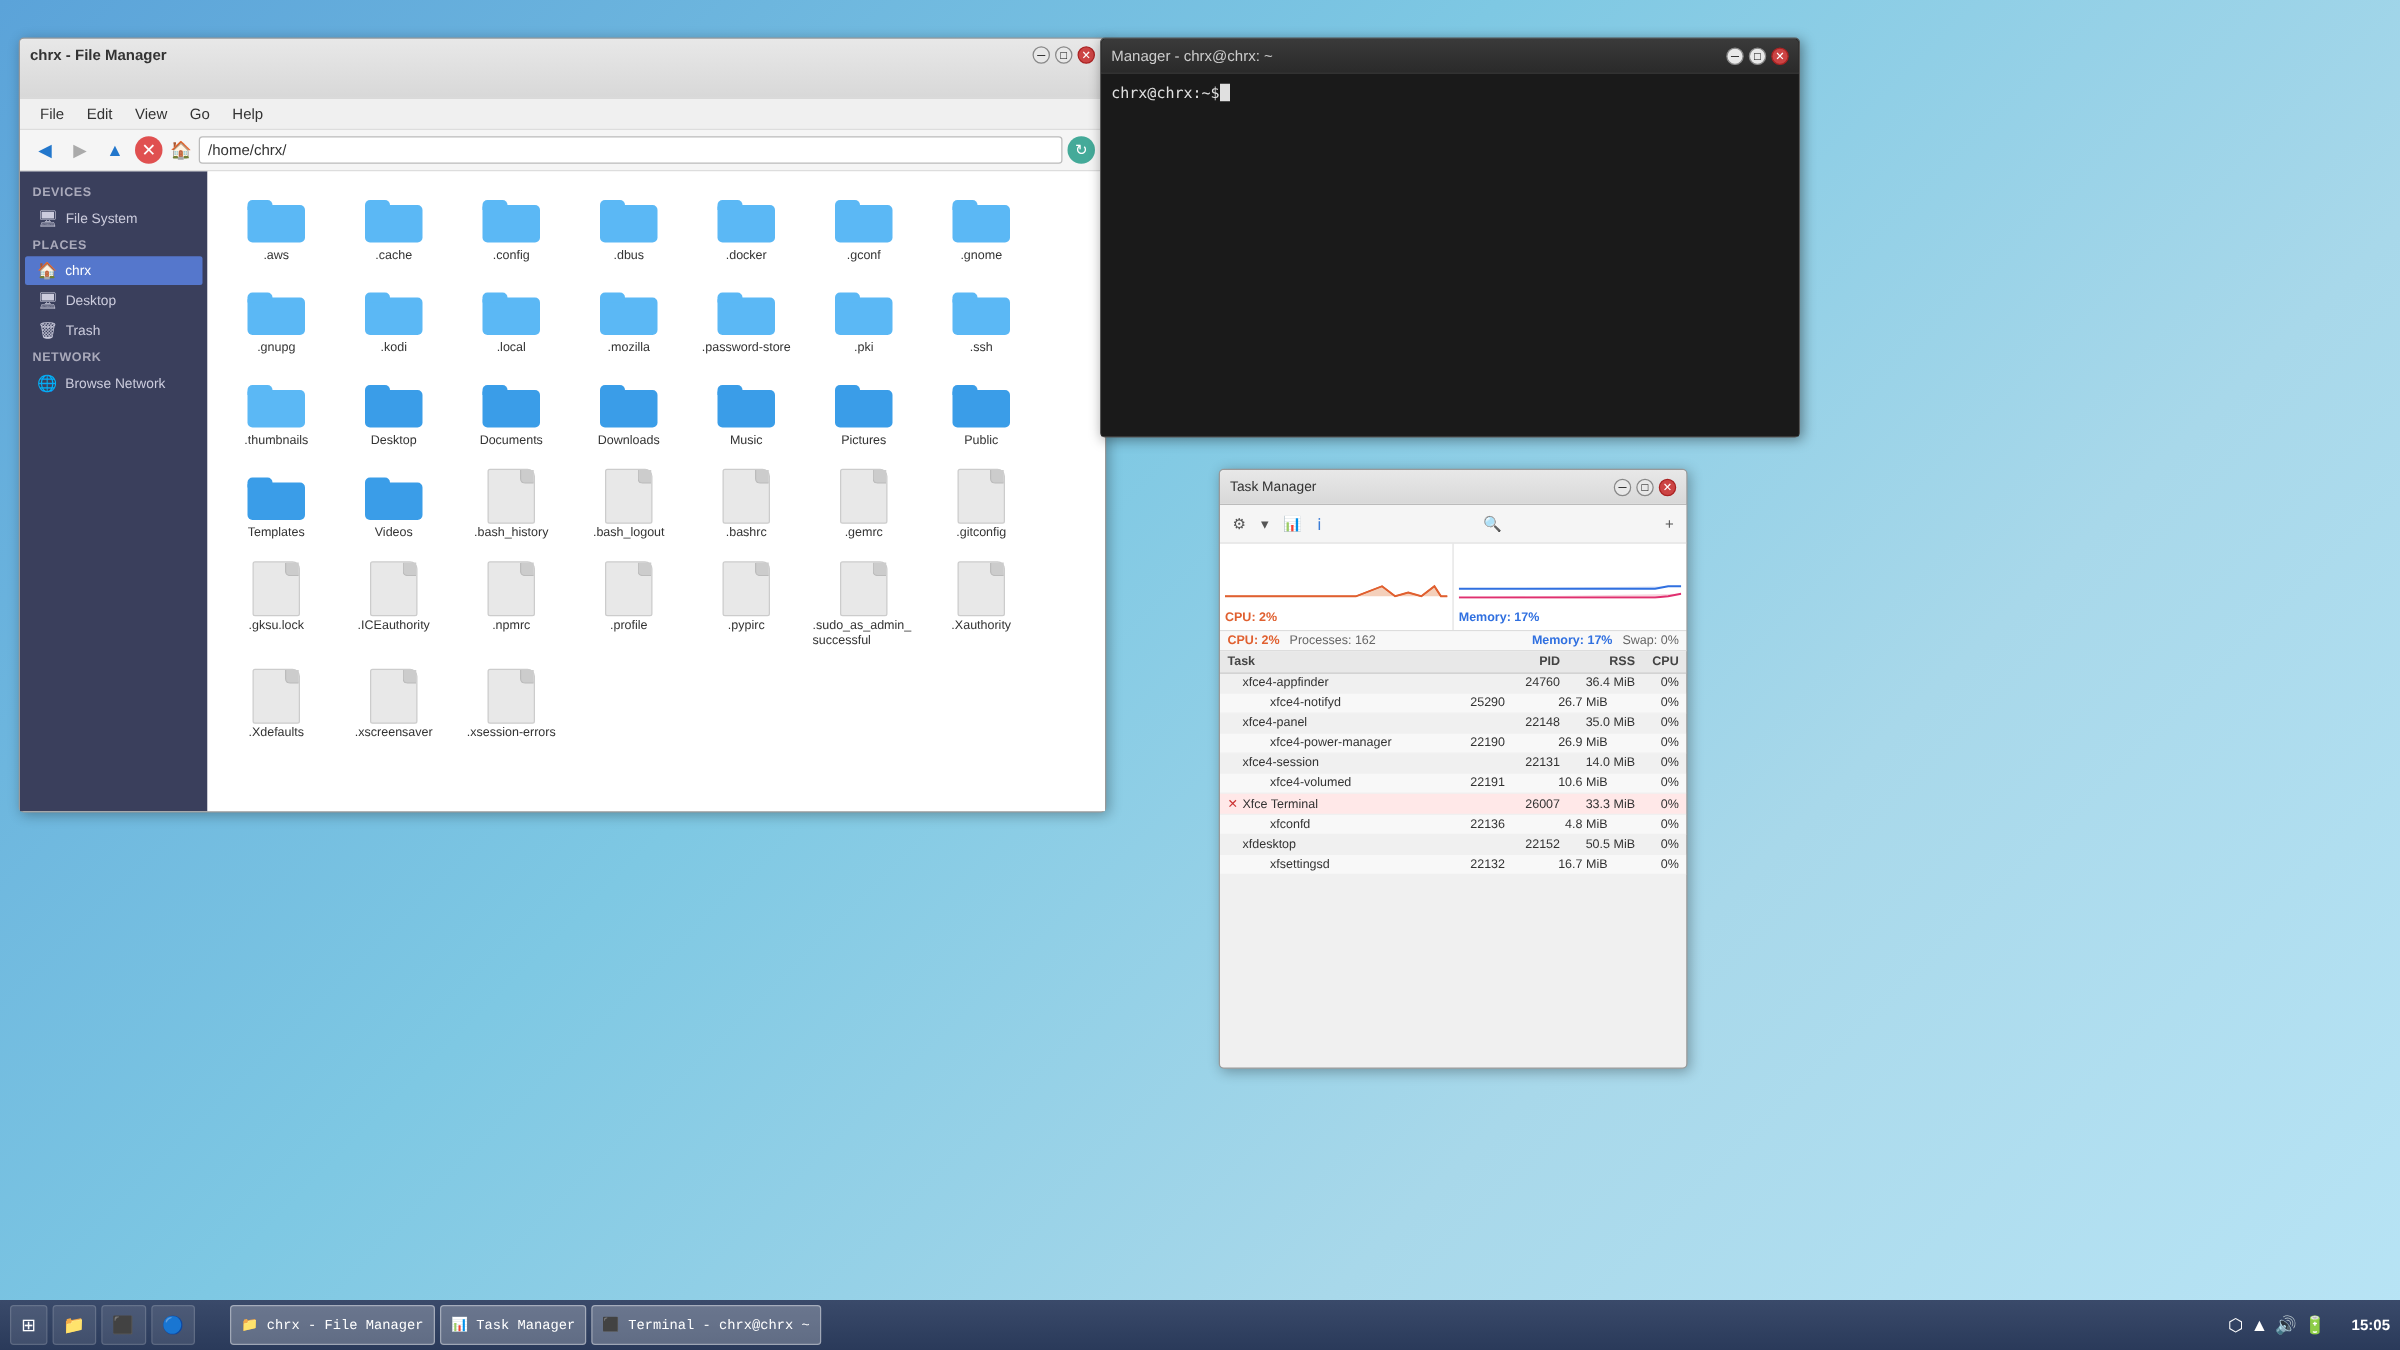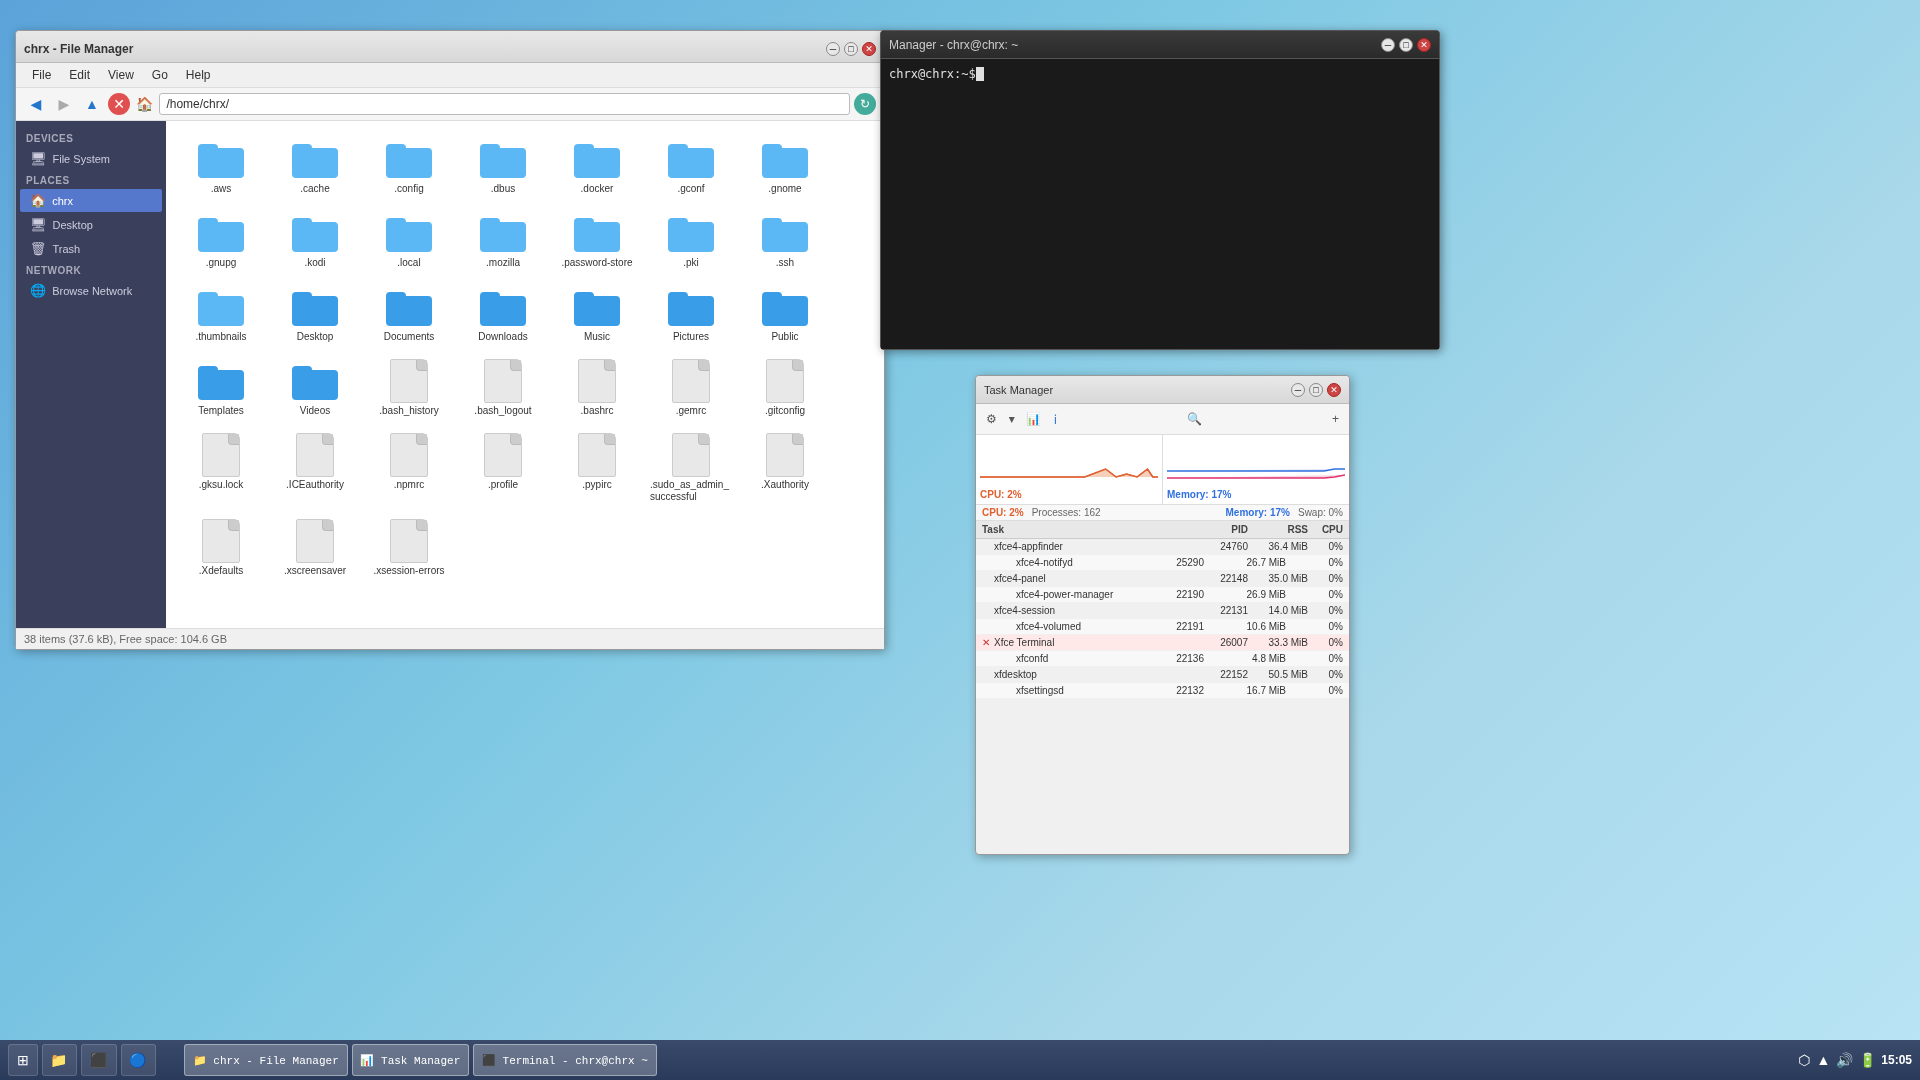--- a/index.html
+++ b/index.html
@@ -23,25 +23,25 @@
       border: 1px solid #999;
       border-radius: 4px;
       box-shadow: 2px 2px 10px rgba(0,0,0,0.3);
       display: flex;
       flex-direction: column;
     }
     .window-titlebar {
       background: linear-gradient(to bottom, #e8e8e8, #d8d8d8);
       padding: 6px 8px;
       display: flex;
-      align-items: flex-end;
+      align-items: flex-start;
       justify-content: space-between;
       border-bottom: 1px solid #bbb;
       border-radius: 4px 4px 0 0;
-      height: 32px;
+      height: 48px;
     }
     .window-title {
       font-size: 12px;
       color: #333;
       font-weight: bold;
     }
     .window-controls {
       display: flex;
       gap: 4px;
     }
@@ -449,21 +449,21 @@
       display: flex;
       align-items: center;
       gap: 6px;
       color: white;
       font-size: 12px;
     }
     .taskbar-time {
       color: white;
       font-size: 12px;
       font-weight: bold;
-      margin-left: 0;
+      margin-left: 16px;
     }
 
     
     .mini-graph {
       width: 100%;
       height: 40px;
     }
   </style>
 </head>
 <body>
@@ -745,23 +745,20 @@
           </div>
           <div class="file-item">
             <div class="file-icon">
               <div class="generic-file"></div>
             </div>
             <div class="file-label">.xsession-errors</div>
           </div>
         </div>
     </div>
   </div>
-  <div class="status-bar">
-    <span>38 items (37.6 kB), Free space: 104.6 GB</span>
-  </div>
 </div>
 
 <div class="terminal">
   <div class="terminal-titlebar">
     <span class="terminal-title">Manager - chrx@chrx: ~</span>
     <div class="window-controls">
       <div class="win-btn minimize">─</div>
       <div class="win-btn maximize">□</div>
       <div class="win-btn close">✕</div>
     </div>

